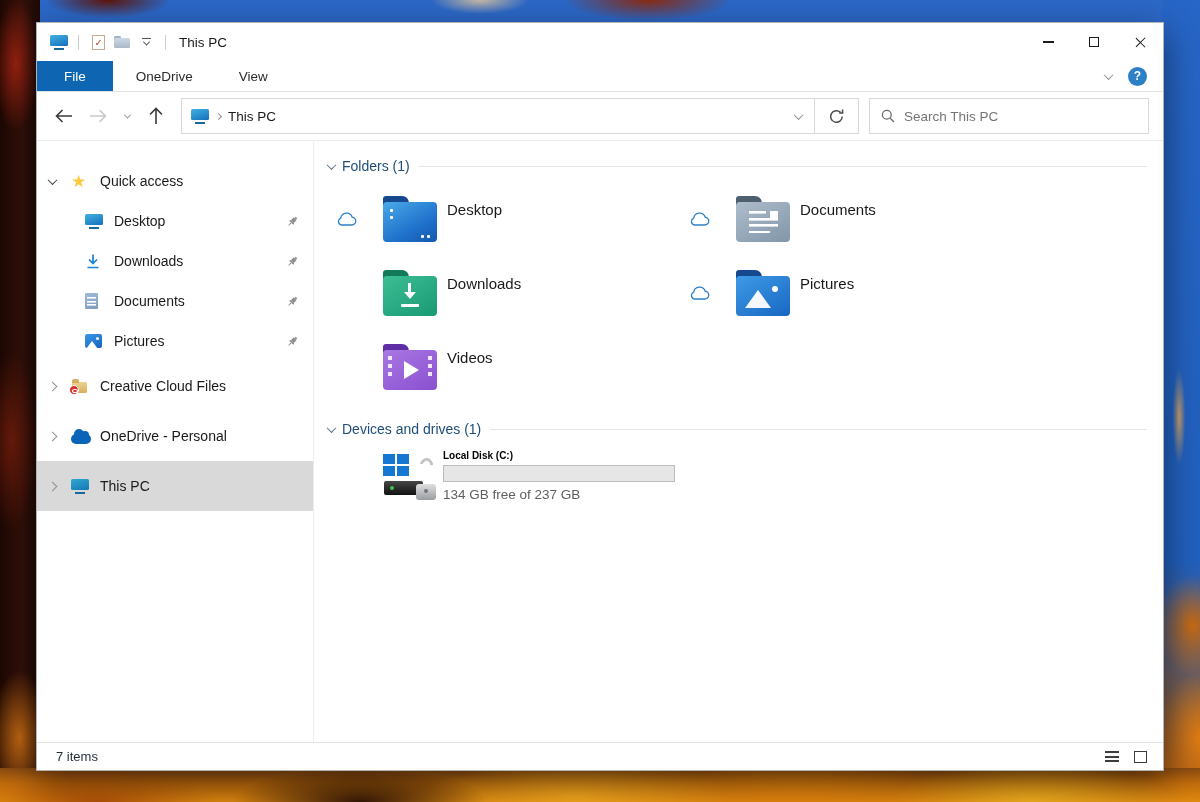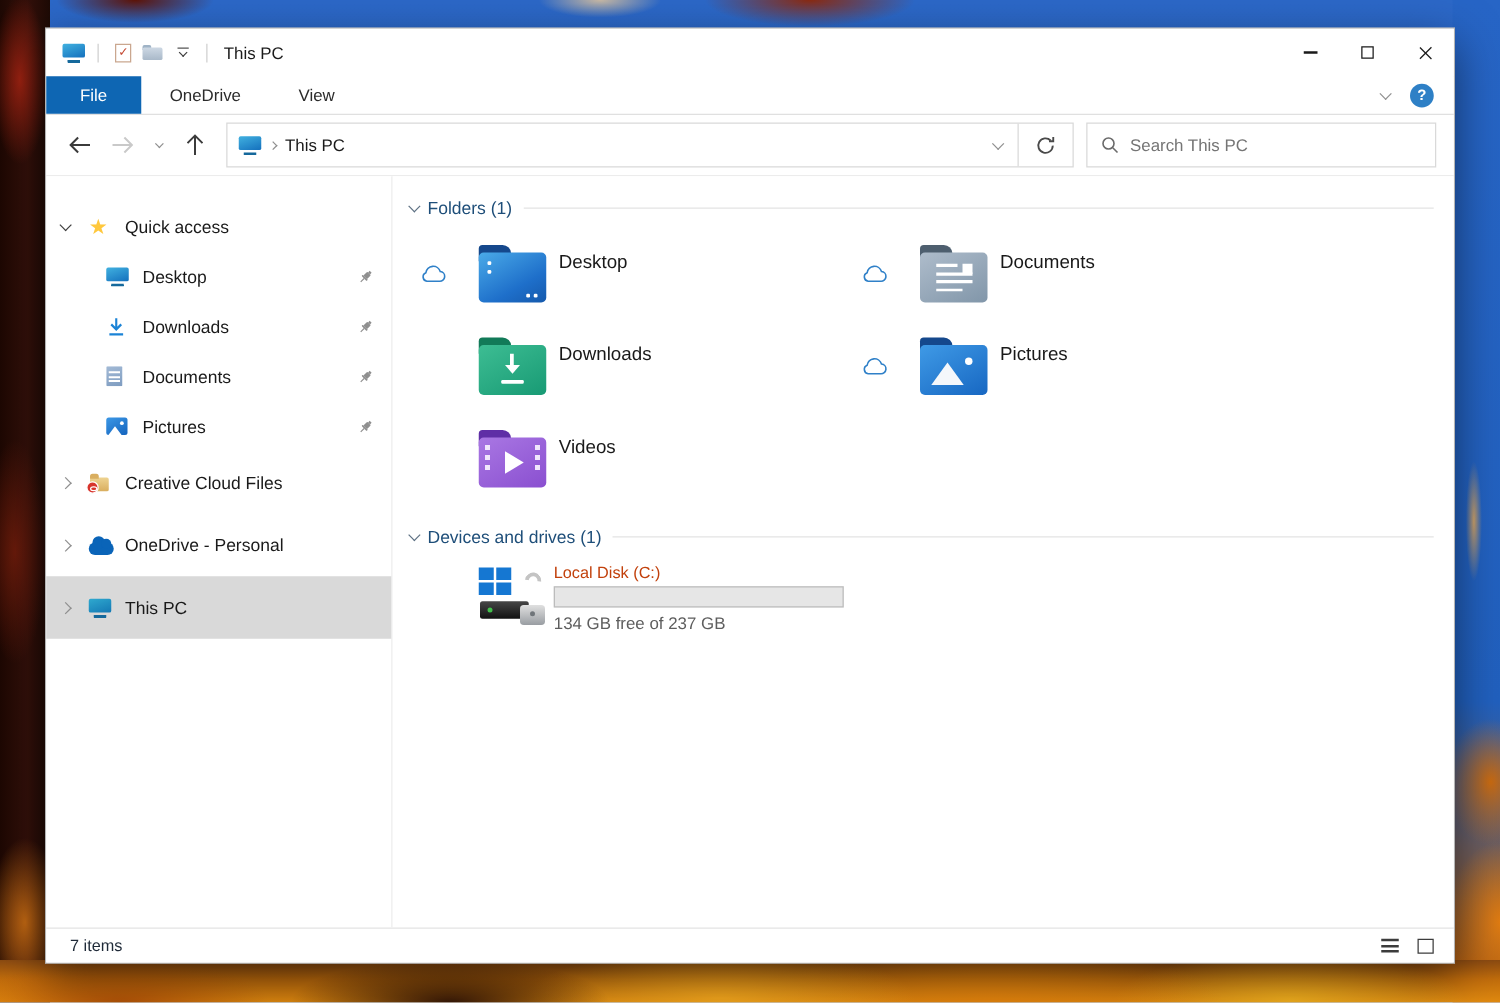--- a/index.html
+++ b/index.html
@@ -203,21 +203,21 @@
                linear-gradient(#1577d2,#1577d2) 13.5px 0/12px 10px,
                linear-gradient(#1577d2,#1577d2) 0 11.5px/12px 10px,
                linear-gradient(#1577d2,#1577d2) 13.5px 11.5px/12px 10px;
     background-repeat:no-repeat; }
   .drive-ic .dbody { left:1px; bottom:6px; width:39px; height:14px; border-radius:2px; background:linear-gradient(#474747,#111); }
   .drive-ic .dbody::after { content:''; position:absolute; left:6px; top:5px; width:4px; height:4px; border-radius:50%; background:#43c04c; }
   .drive-ic .shackle { right:4px; top:5px; width:13px; height:13px; border:3.4px solid #c4c4c4; border-radius:50%; border-bottom-color:transparent; border-left-color:transparent; transform:rotate(-38deg); }
   .drive-ic .lockb { right:1px; bottom:1px; width:20px; height:16px; border-radius:3px; background:linear-gradient(#e0e0e0,#999da2); }
   .drive-ic .lockb::after { content:''; position:absolute; left:8px; top:5px; width:4.4px; height:4.4px; border-radius:50%; background:#70757a; }
   .drive-info { margin-left:6px; display:flex; flex-direction:column; }
-  .drive-name { font-size:13px; color:#c2410c; }
+  .drive-name { font-size:10px; color:#000000;font-weight:bold; }
   .drive-bar { width:232px; height:17px; border:1px solid #bcbcbc; background:#e6e6e6; margin-top:4px; }
   .drive-fill { height:100%; width:0; background:#26a0da; }
   .drive-free { margin-top:5px; font-size:13.5px; color:#5e5e5e; }
 
   
   .statusbar { height:28px; border-top:1px solid #e3e3e3; display:flex; align-items:center; padding:0 16px 0 19px; background:#fff; }
   .status-count { font-size:13px; color:#1f2a38; }
   .view-btns { margin-left:auto; display:flex; align-items:center; gap:15px; }
   .ic-list { width:14px; height:11px;
     background:linear-gradient(#3c3c3c,#3c3c3c) 0 0/14px 2px,

